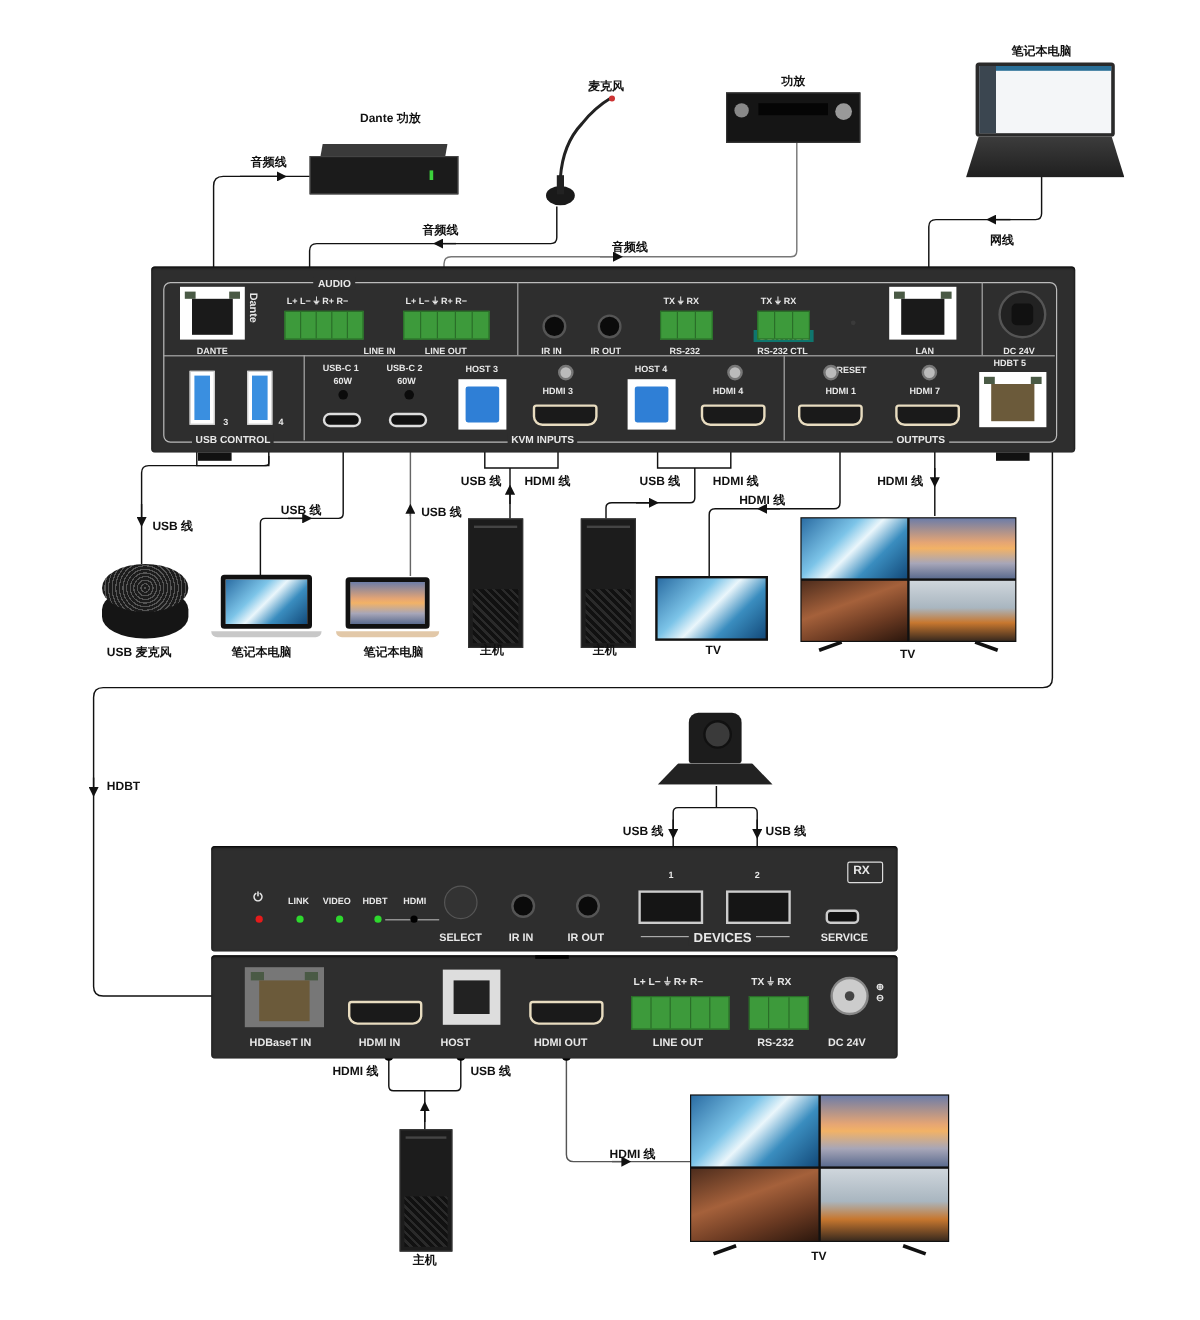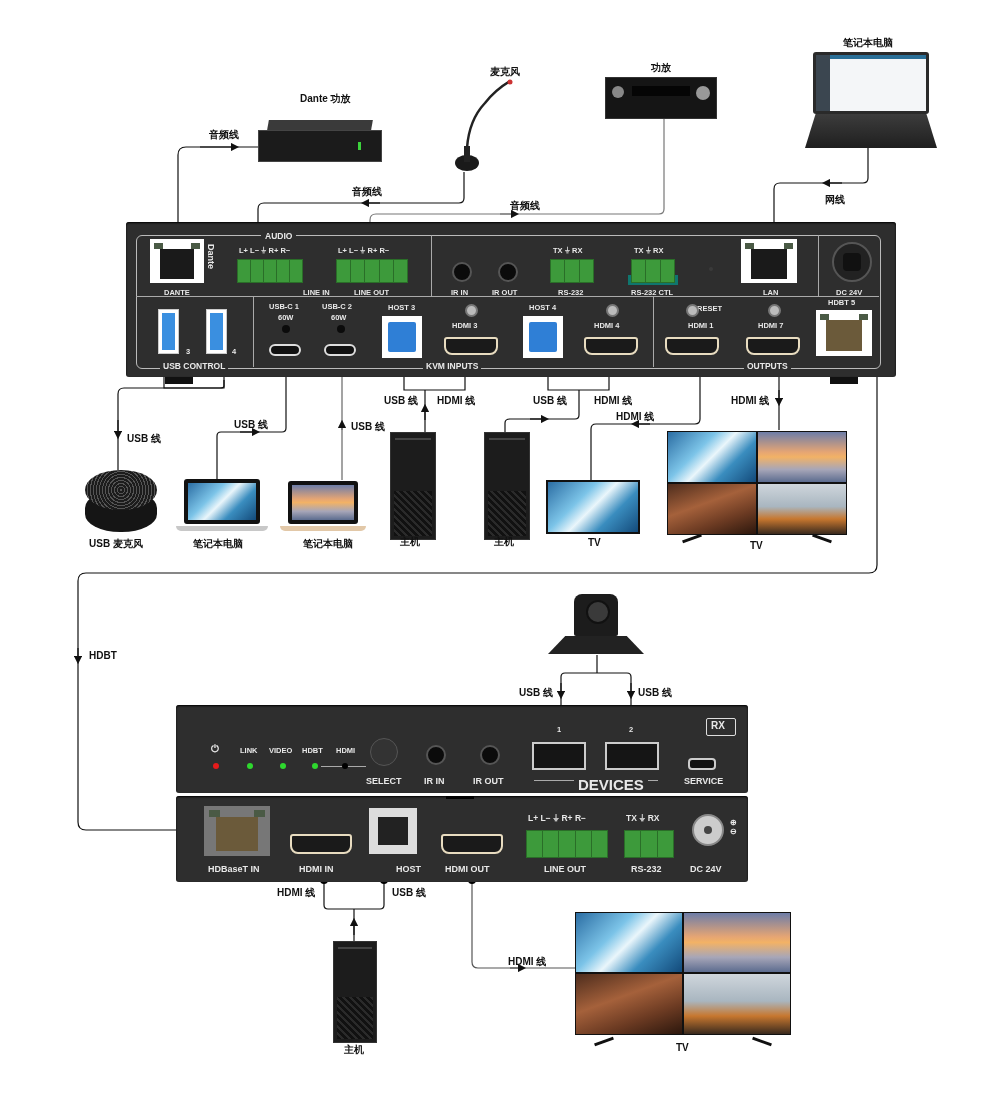--- a/index.html
+++ b/index.html
@@ -368,41 +368,41 @@
   <div class="ptxt" style="left:190px;top:71px;font-size:9px;">SELECT</div>
   <div class="jack" style="left:250px;top:40px;width:16px;height:16px;"></div>
   <div class="ptxt" style="left:248px;top:71px;font-size:9px;">IR IN</div>
   <div class="jack" style="left:304px;top:40px;width:16px;height:16px;"></div>
   <div class="ptxt" style="left:297px;top:71px;font-size:9px;">IR OUT</div>
   <div class="ptxt" style="left:381px;top:20px;">1</div>
   <div style="position:absolute;left:356px;top:37px;width:50px;height:24px;border:2px solid #ccc;background:#151515;"></div>
   <div class="ptxt" style="left:453px;top:20px;">2</div>
   <div style="position:absolute;left:429px;top:37px;width:50px;height:24px;border:2px solid #ccc;background:#151515;"></div>
   <div style="position:absolute;left:358px;top:75px;width:124px;height:1px;background:#aaa;"></div>
-  <div class="ptxt" style="left:398px;top:71px;background:#2e2e2e;padding:0 4px;font-size:15px;">DEVICES</div>
+  <div class="ptxt" style="left:398px;top:71px;background:#2e2e2e;padding:0 4px;font-size:11px;">DEVICES</div>
   <div style="position:absolute;left:530px;top:13px;width:28px;height:16px;border:1px solid #ddd;border-radius:2px;"></div>
   <div class="ptxt" style="left:535px;top:15px;font-size:10px;">RX</div>
   <div style="position:absolute;left:512px;top:53px;width:24px;height:8px;border:2px solid #ccc;border-radius:4px;background:#111;"></div>
   <div class="ptxt" style="left:508px;top:71px;font-size:9px;">SERVICE</div>
 </div>
 
 <div class="panel" style="left:176px;top:796px;width:572px;height:86px;">
   <div style="position:absolute;left:270px;top:0;width:28px;height:3px;background:#000;"></div>
   <div class="rj45 gold" style="left:28px;top:10px;width:66px;height:50px;background:#777;">
       <div class="led" style="left:8%"></div>
       <div class="led" style="right:8%"></div>
       <div class="hole"></div>
     </div>
   <div class="ptxt" style="left:32px;top:68px;font-size:9px;">HDBaseT IN</div>
   <div class="hdmi" style="left:114px;top:38px;width:58px;height:16px;"></div>
   <div class="ptxt" style="left:123px;top:68px;font-size:9px;">HDMI IN</div>
   <div style="position:absolute;left:193px;top:12px;width:48px;height:46px;background:#ddd;">
       <div style="position:absolute;left:9px;top:9px;right:9px;bottom:9px;background:#222;"></div>
     </div>
-  <div class="ptxt" style="left:220px;top:68px;font-size:9px;">HOST</div>
+  <div class="ptxt" style="left:191px;top:68px;font-size:9px;">HOST</div>
   <div class="hdmi" style="left:265px;top:38px;width:58px;height:16px;"></div>
   <div class="ptxt" style="left:269px;top:68px;font-size:9px;">HDMI OUT</div>
   <div class="ptxt" style="left:352px;top:17px;font-size:8.5px;">L+ L− ⏚ R+ R−</div>
   <div class="term" style="left:350px;top:34px;width:80px;height:26px;">
       <span></span>
       <span></span>
       <span></span>
       <span></span>
       <span></span>
     </div>

